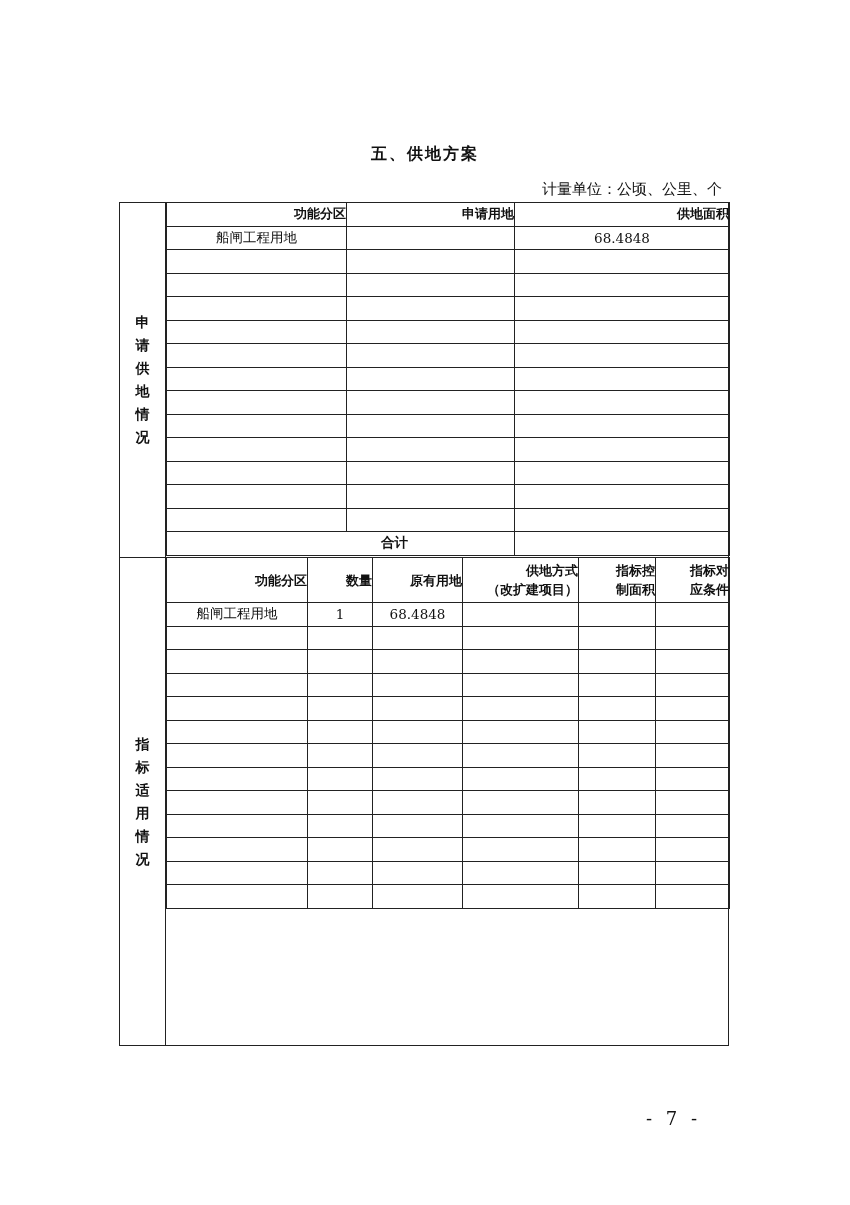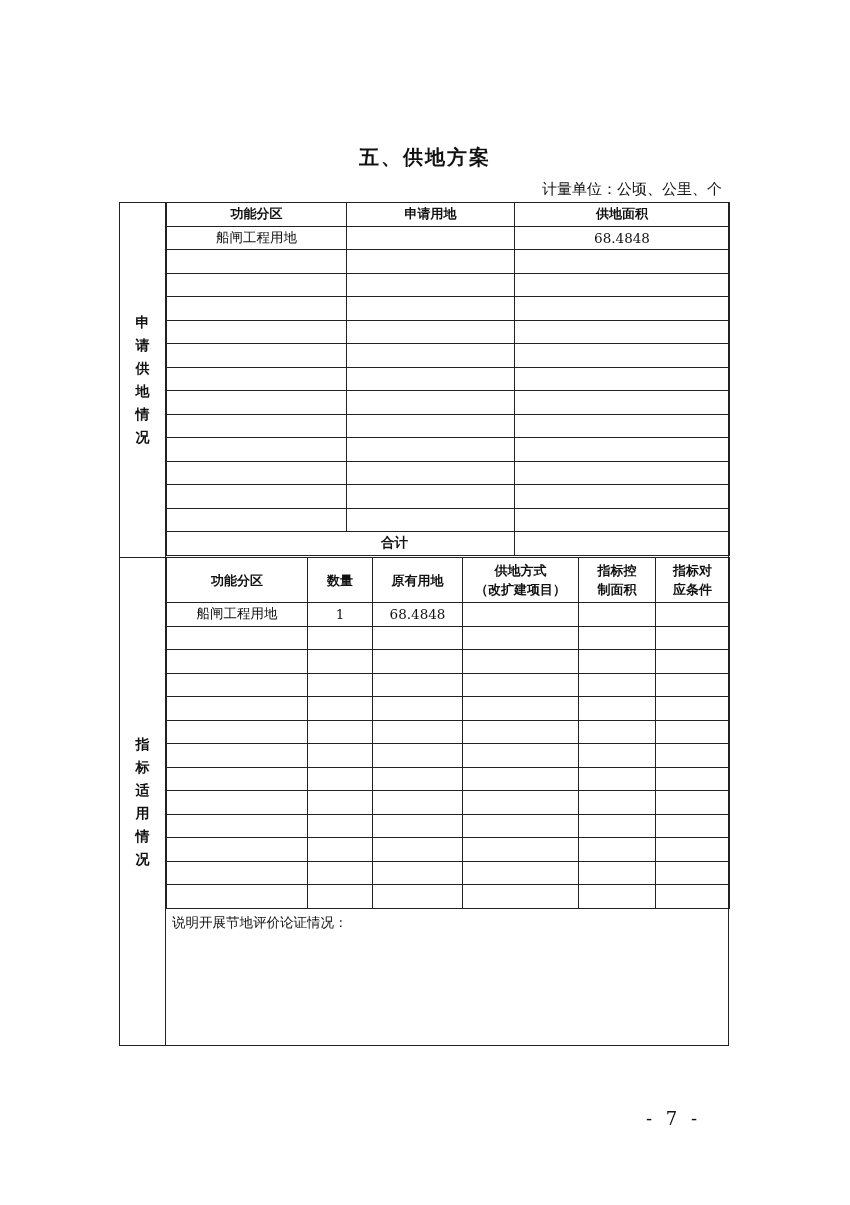--- a/index.html
+++ b/index.html
@@ -1,26 +1,26 @@
 <!DOCTYPE html>
 <html><head>
 <meta charset="utf-8">
 <style>
   html,body{margin:0;padding:0;background:#fff;}
   body{width:850px;height:1205px;position:relative;font-family:"DejaVu Serif","Liberation Serif",serif;color:#111;}
-  .title{position:absolute;top:144px;left:0;width:850px;text-align:center;font-family:"DejaVu Sans","Liberation Sans",sans-serif;font-size:20px;font-weight:bold;letter-spacing:2px;}
+  .title{position:absolute;top:144px;left:0;width:850px;text-align:center;font-family:"DejaVu Sans","Liberation Sans",sans-serif;font-size:16px;font-weight:bold;letter-spacing:2px;}
   .unit{position:absolute;top:180px;right:128px;font-family:"DejaVu Sans","Liberation Sans",sans-serif;font-size:15px;font-weight:normal;}
   .frame{position:absolute;left:119px;top:202px;width:610px;height:844px;border:1.6px solid #222;box-sizing:border-box;}
   .sidebar{position:absolute;left:0;width:46px;border-right:1.6px solid #222;box-sizing:border-box;display:flex;align-items:center;justify-content:center;}
   .sidebar .vtext{display:flex;flex-direction:column;align-items:center;font-family:"DejaVu Sans","Liberation Sans",sans-serif;font-weight:bold;font-size:14px;line-height:23px;}
   .sec1-side{top:0;height:355px;border-bottom:1.6px solid #222;}
   .sec2-side{top:355px;height:487px;}
   table{border-collapse:collapse;position:absolute;table-layout:fixed;}
   td{border:1.2px solid #222;padding:0;text-align:center;font-size:13.5px;height:22.5px;overflow:hidden;}
-  .hdr td{font-family:"DejaVu Sans","Liberation Sans",sans-serif;font-weight:bold;font-size:13px;}
+  .hdr td{font-family:"DejaVu Sans","Liberation Sans",sans-serif;font-weight:bold;font-size:13px;text-align:right;}
   .t1{left:46px;top:-1px;width:563px;}
   .t2{left:46px;top:354px;width:563px;}
   .t2 .hdr td{height:44px;line-height:19px;}
   .note{position:absolute;left:46px;top:707px;width:563px;height:135px;box-sizing:border-box;padding:4px 6px;font-size:13.5px;font-family:"DejaVu Sans","Liberation Sans",sans-serif;}
   .pagenum{position:absolute;top:1108px;left:646px;font-size:18px;letter-spacing:4px;}
   .total-label{font-family:"DejaVu Sans","Liberation Sans",sans-serif;font-weight:bold;}
 </style>
 </head>
 <body>
 
@@ -265,18 +265,15 @@
           <td></td>
           <td></td>
           <td></td>
           <td></td>
           <td></td>
           <td></td>
         </tr>
       </tbody>
   </table>
 
-  <div class="note">
-    <span>说明开展节地评价论证情况：</span>
-  </div>
 </div>
 
 <div class="pagenum">- 7 -</div>
 
 </body></html>

